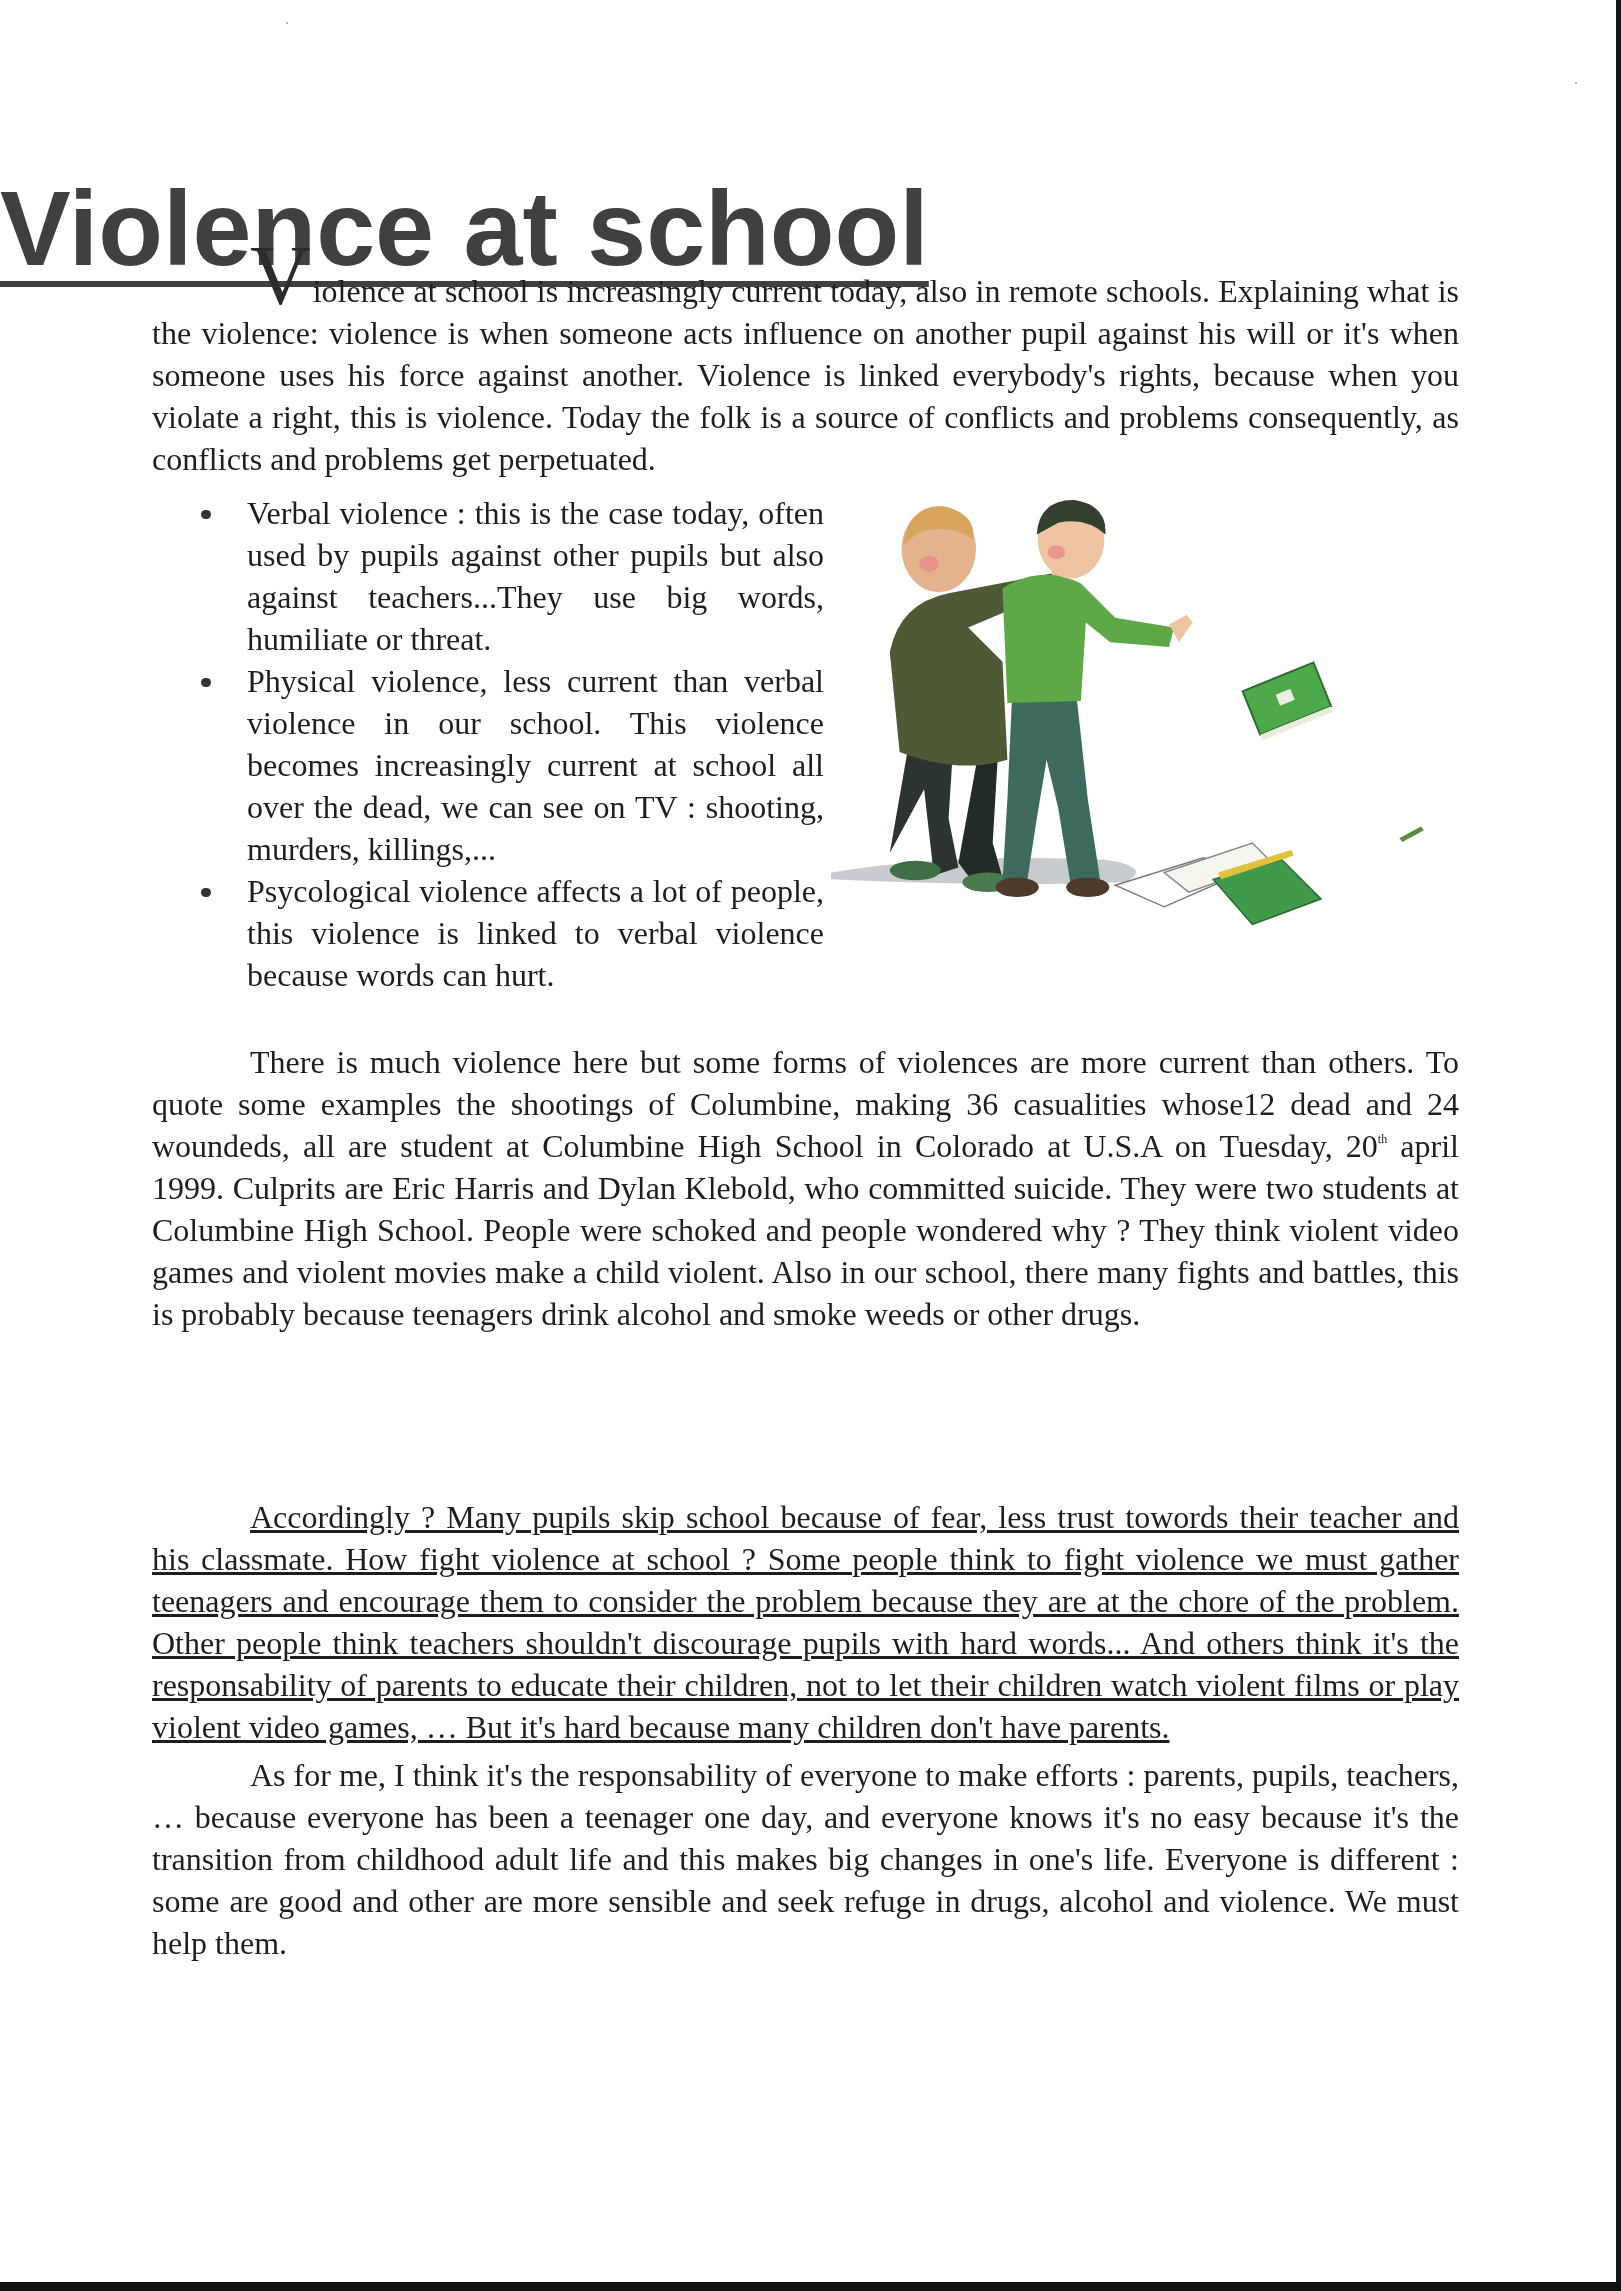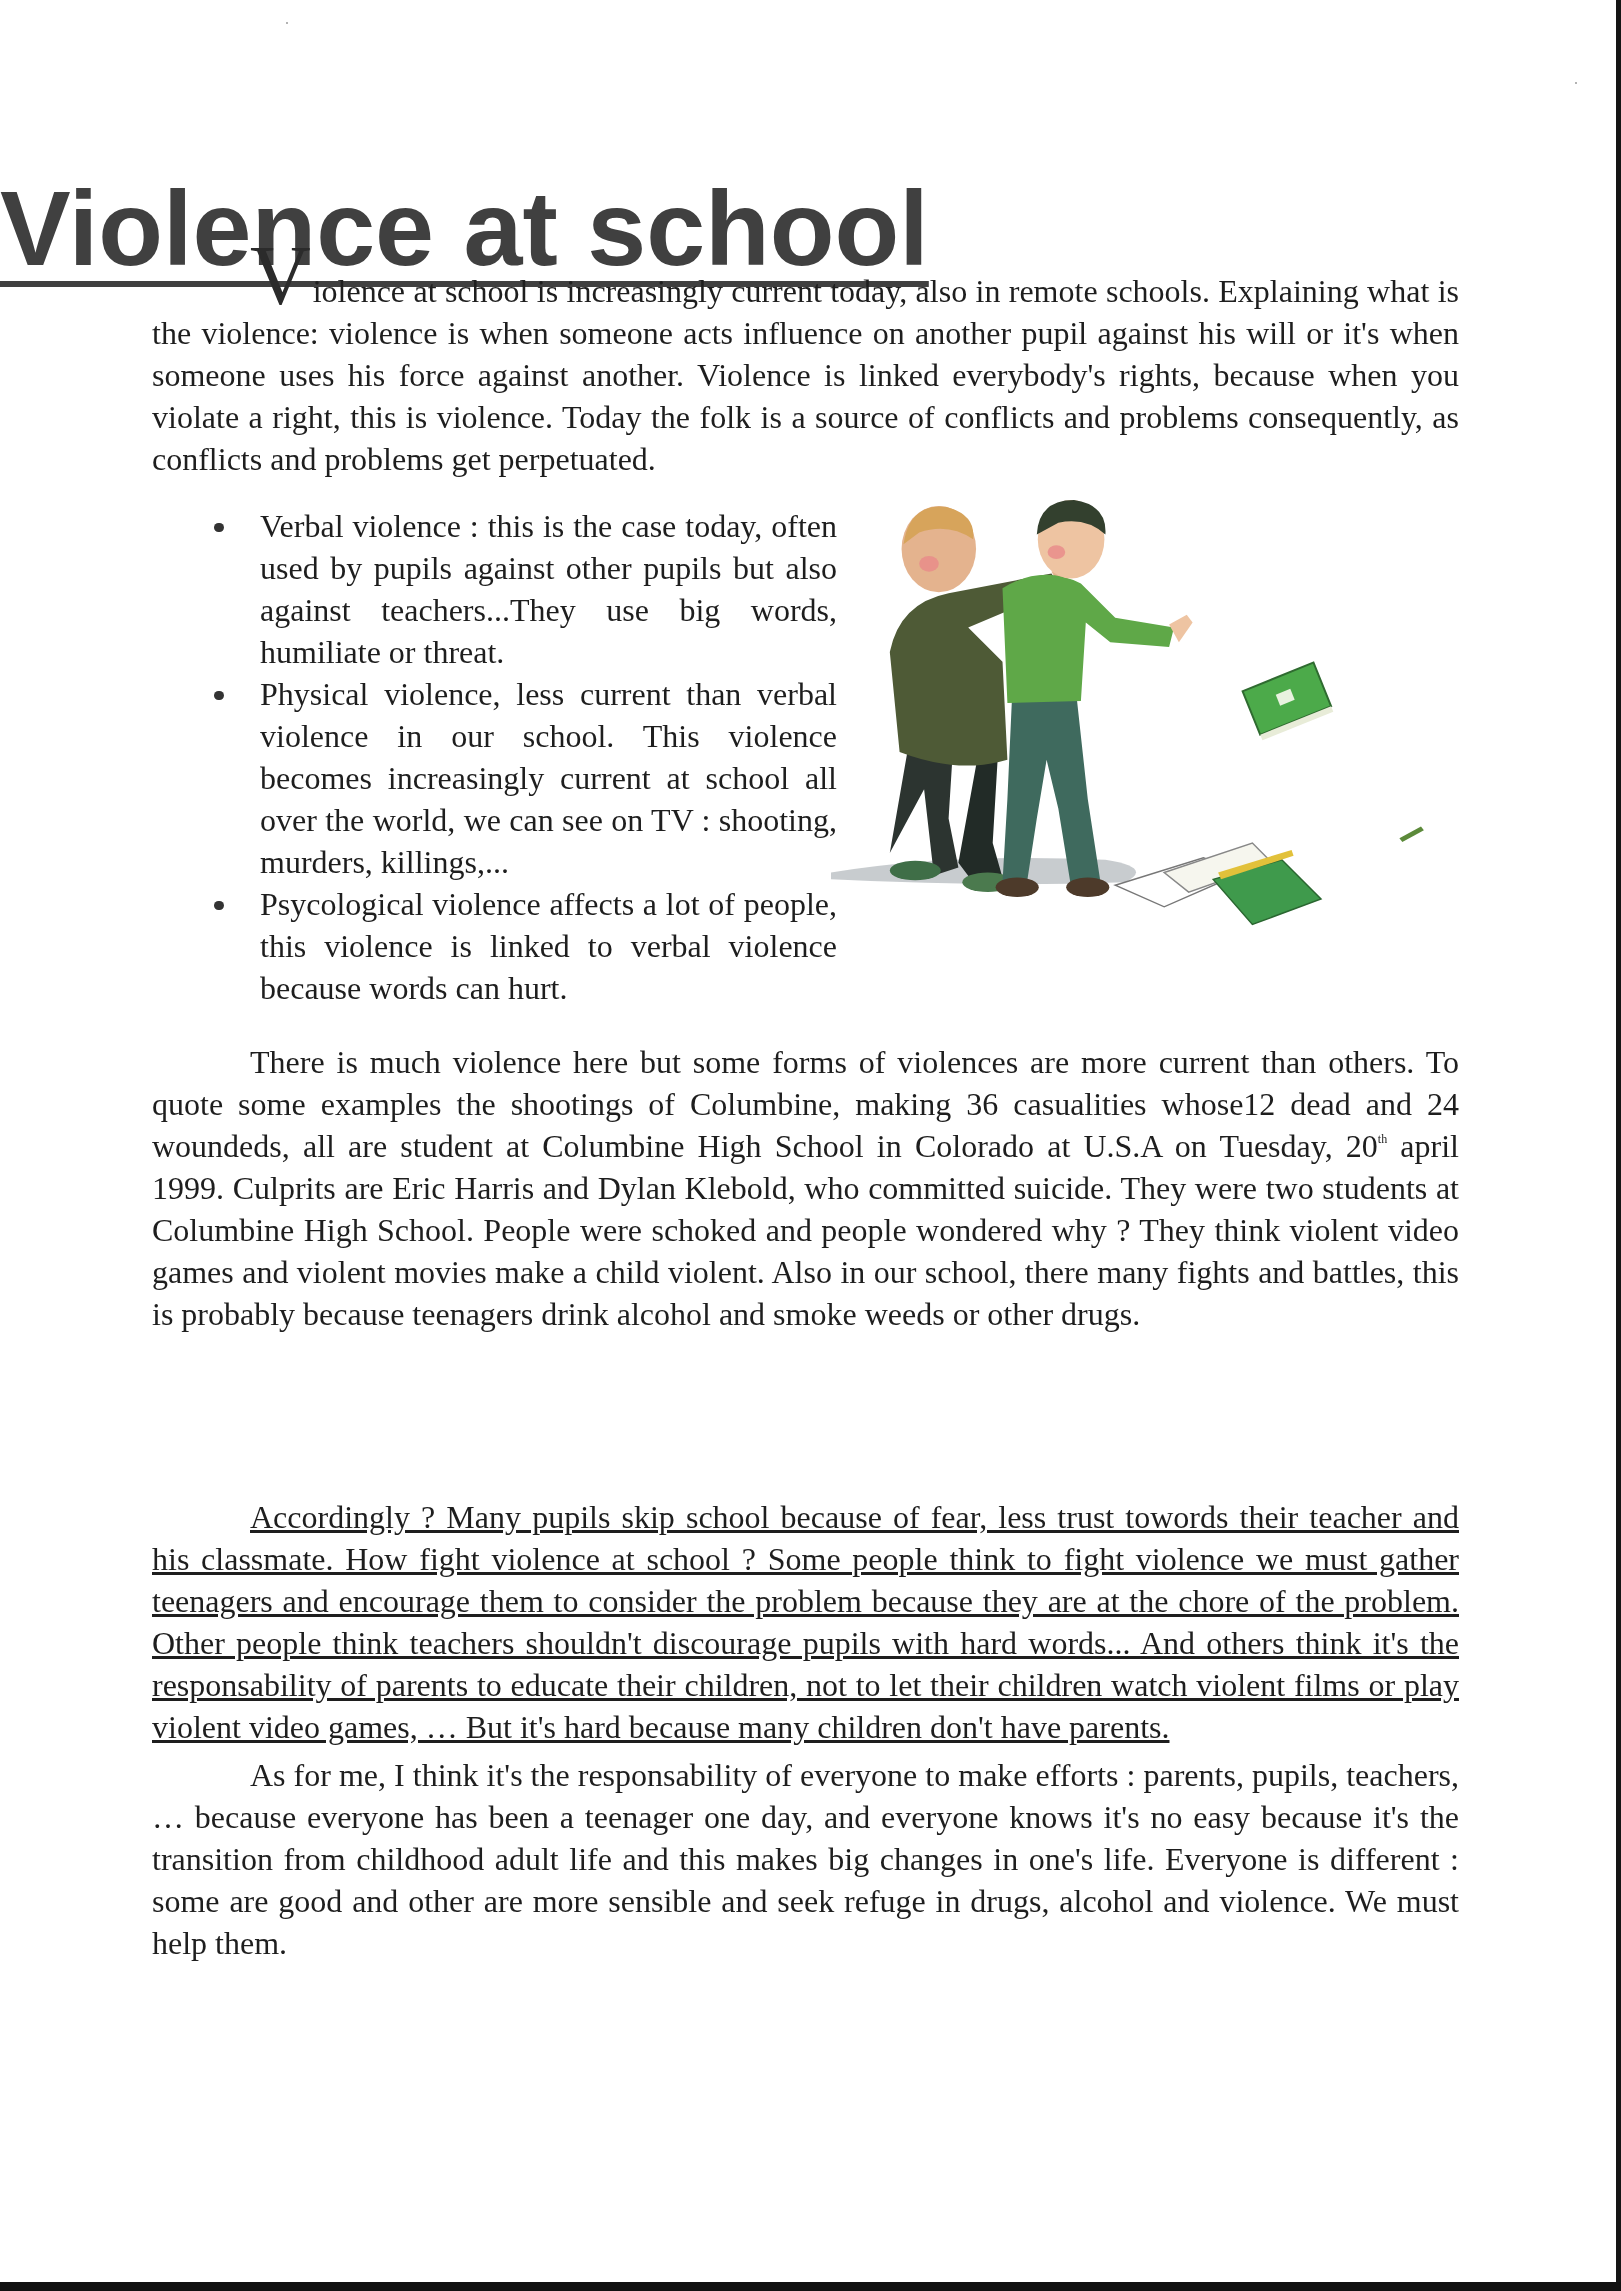--- a/index.html
+++ b/index.html
@@ -22,21 +22,21 @@
       position: absolute; left: 152px; width: 1307px; font-size: 32px; line-height: 42px;
       text-align: justify; text-align-last: left; margin: 0;
     }
     .indent { text-indent: 98px; }
     .dropcap-para { top: 256px; }
     .dropcap {
       font-size: 84px; line-height: 39px; font-weight: normal; color: #2b2b2b; margin-right: 2px;
       vertical-align: -2px;
     }
 
-    .bullets { position: absolute; left: 152px; top: 492px; width: 672px; margin: 13px; padding: 0; list-style: none; }
+    .bullets { position: absolute; left: 152px; top: 492px; width: 672px; margin: 0; padding: 0; list-style: none; }
     .bullet {
       position: relative; padding-left: 95px; font-size: 32px; line-height: 42px;
       text-align: justify; text-align-last: left; margin: 0;
     }
     .bullet-dot {
       position: absolute; left: 49px; top: 17.6px; width: 9.8px; height: 9.8px; border-radius: 50%; background: #333;
     }
 
     .illustration { position: absolute; left: 831px; top: 495px; width: 637px; height: 461px; }
 
@@ -59,21 +59,21 @@
 
 <p class="para indent dropcap-para"><span class="dropcap">V</span><span>iolence at school is increasingly current today, also in remote schools. Explaining what is the violence: violence is when someone acts influence on another pupil against his will or it's when someone uses his force against another. Violence is linked everybody's rights, because when you violate a right, this is violence. Today the folk is a source of conflicts and problems consequently, as conflicts and problems get perpetuated.</span></p>
 
 <ul class="bullets">
   <li class="bullet">
     <span class="bullet-dot"></span>
     <span>Verbal violence : this is the case  today, often used by pupils against other pupils but also against teachers...They use big words, humiliate or threat.</span>
   </li>
   <li class="bullet">
     <span class="bullet-dot"></span>
-    <span>Physical violence, less current than verbal violence in our school. This violence becomes increasingly current at school all over the world, we can see on TV : shooting, murders, killings,...</span>
+    <span>Physical violence, less current than verbal violence in our school. This violence becomes increasingly current at school all over the dead, we can see on TV : shooting, murders, killings,...</span>
   </li>
   <li class="bullet">
     <span class="bullet-dot"></span>
     <span>Psycological violence affects a lot of people, this violence is linked to verbal violence because words can hurt.</span>
   </li>
 </ul>
 
 <svg class="illustration" viewBox="0 0 650 470" xmlns="http://www.w3.org/2000/svg">
 
   <path d="M0 385 Q120 365 280 372 Q330 380 300 395 Q160 400 0 392 Z" fill="#9ba3a8" opacity="0.55"></path>

